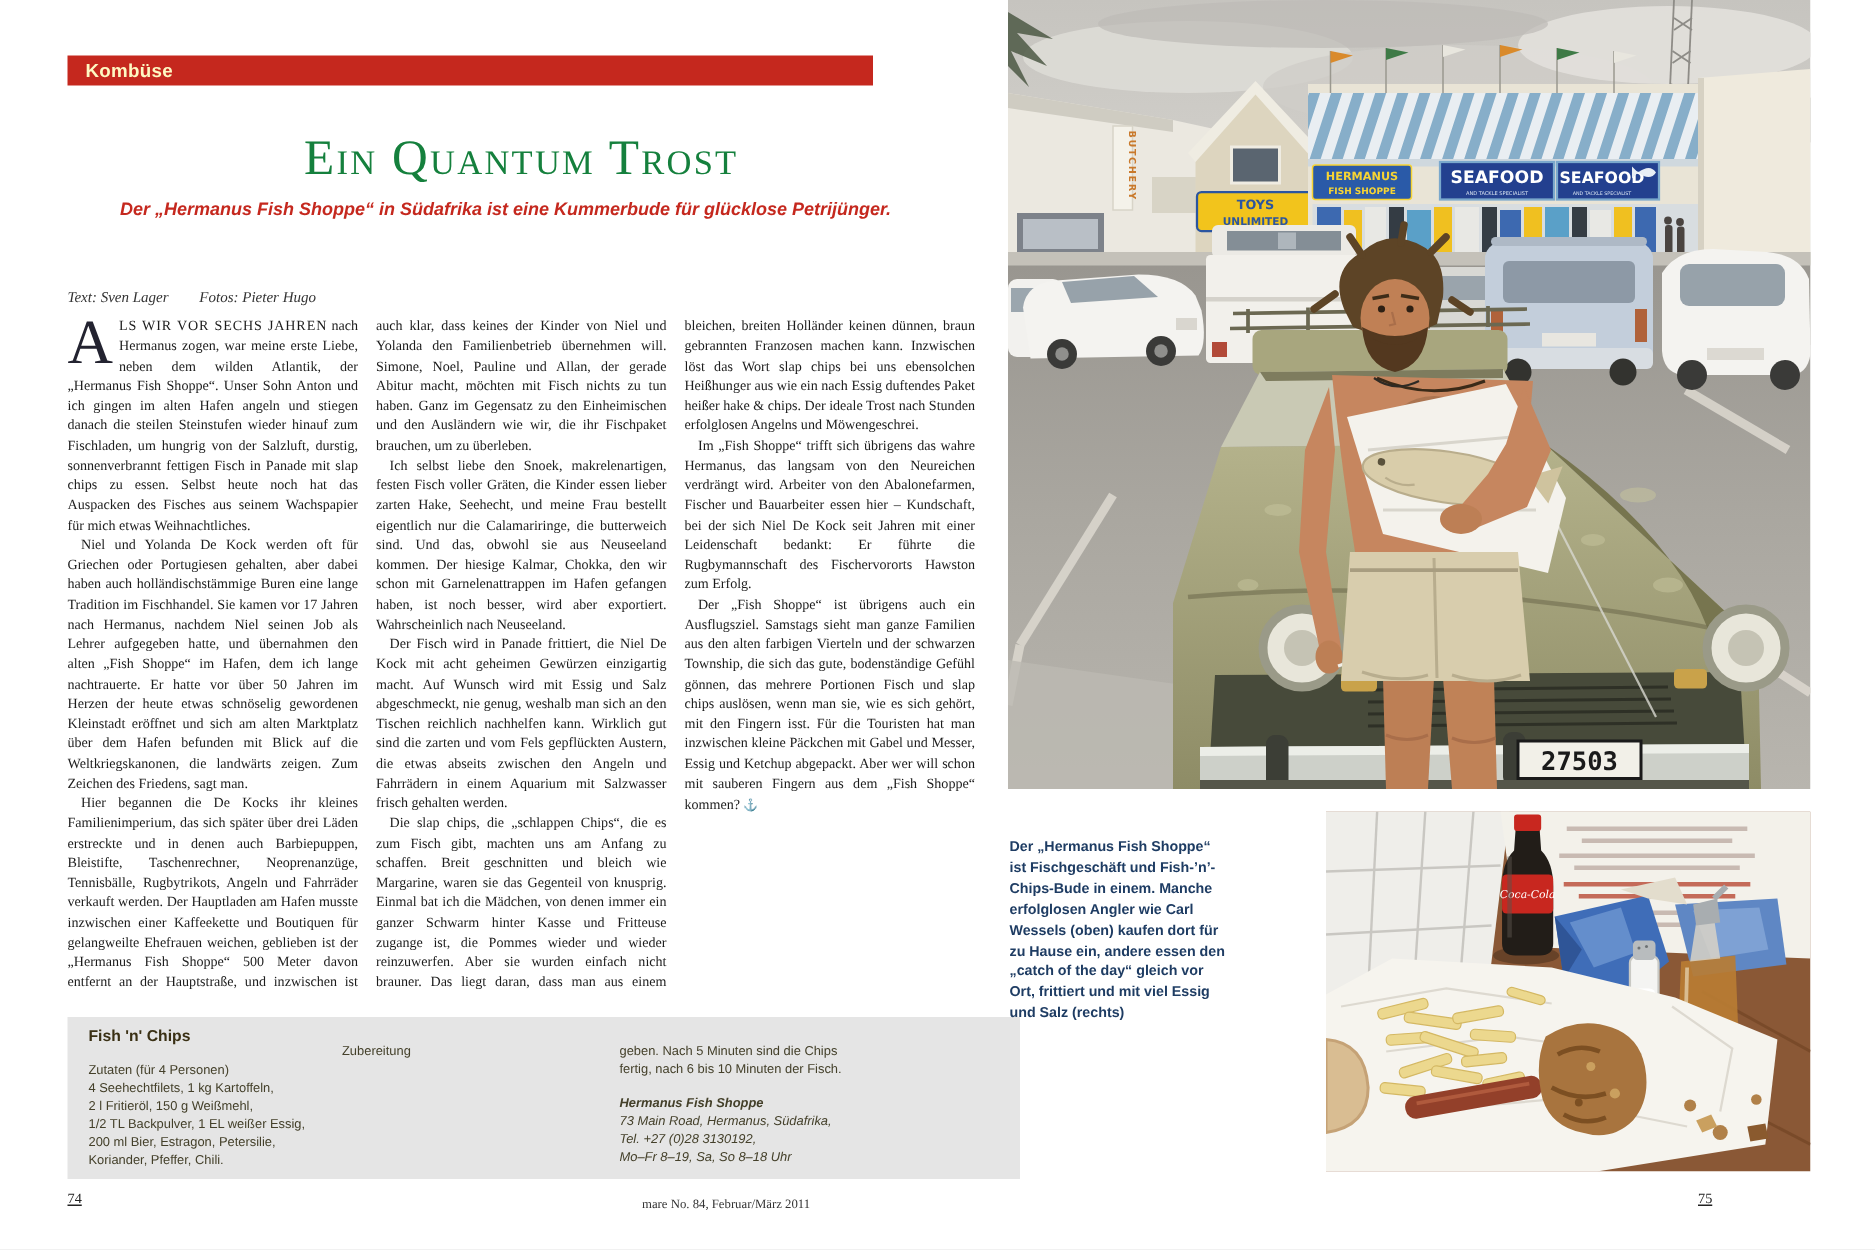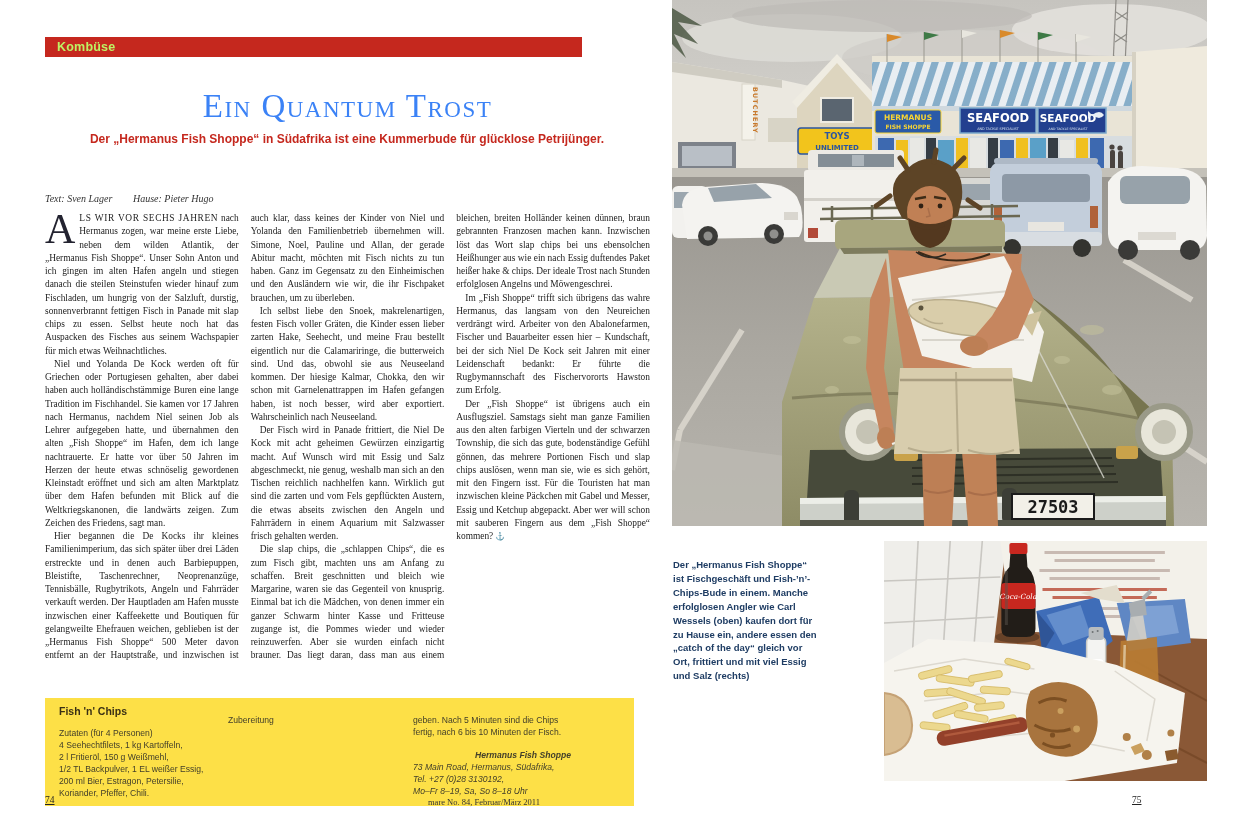--- a/index.html
+++ b/index.html
@@ -2,49 +2,49 @@
 <html lang="de"><head>
 <meta charset="utf-8">
 <style>
   html,body{margin:0;padding:0;background:#e8e8e8;}
   .spread{position:relative;width:1250px;height:833px;background:#ffffff;overflow:hidden;
           font-family:"Liberation Serif", serif;}
 
   
   .kicker-bar{position:absolute;left:45px;top:37px;width:537px;height:20px;background:#c5281e;}
   .kicker-bar span{display:block;padding:3px 0 0 12px;font-family:"Liberation Sans",sans-serif;
-                   font-weight:bold;font-size:12.5px;color:#bef264;letter-spacing:.2px;}
+                   font-weight:bold;font-size:12.5px;color:#fef9c3;letter-spacing:.2px;}
   .headline{position:absolute;left:45px;top:88px;width:605px;margin:0;text-align:center;
             font-family:"Liberation Serif",serif;font-variant:small-caps;font-weight:normal;
-            font-size:33px;letter-spacing:1.5px;color:#3b82f6;}
-  .subtitle{position:absolute;left:22px;top:131px;width:650px;text-align:center;
+            font-size:33px;letter-spacing:1.5px;color:#15803d;}
+  .subtitle{position:absolute;left:12px;top:131px;width:650px;text-align:center;
             font-family:"Liberation Sans",sans-serif;font-weight:bold;font-size:12px;
-            line-height:17px;color:#c5281e;}
+            line-height:17px;color:#c5281e;font-style:italic;}
   .byline{position:absolute;left:45px;top:193px;font-style:italic;font-size:10px;color:#333;}
   .byline span{margin-right:18px;}
 
   .columns{position:absolute;left:45px;top:212px;width:605px;height:452px;overflow:hidden;
            column-count:3;column-gap:12px;column-fill:auto;
            font-size:9.4px;line-height:13.25px;text-align:justify;color:#1c1c1c;
            hyphens:auto;-webkit-hyphens:auto;}
   .columns p{margin:0;}
   .columns p + p{text-indent:9px;}
   .dropcap{float:left;font-size:42px;line-height:33px;padding:1px 4px 0 0;color:#232330;}
   .opening{letter-spacing:.6px;margin-top:44px;}
   .endmark{color:#777;font-size:8px;letter-spacing:0;}
 
-  .recipe-box{position:absolute;left:45px;top:678px;width:589px;height:108px;background:#fde047;
-              font-family:"Liberation Sans",sans-serif;color:#44402a;font-size:8.6px;line-height:12px;margin-top:20px;}
+  .recipe-box{position:absolute;left:45px;top:678px;width:635px;height:108px;background:#e5e5e5;
+              font-family:"Liberation Sans",sans-serif;color:#44402a;font-size:8.6px;line-height:12px;}
   .r-title{position:absolute;left:14px;top:7px;font-weight:bold;font-size:10.5px;color:#3a3014;}
   .r-head{}
   .r-lines{white-space:pre-line;}
   .r-col1{position:absolute;left:14px;top:29px;width:160px;}
   .r-col2{position:absolute;left:183px;top:16px;width:180px;}
   .r-col3{position:absolute;left:368px;top:16px;width:158px;}
-  .r-addr-name{font-weight:bold;font-style:italic;margin-top:11px;text-align:right;}
+  .r-addr-name{font-weight:bold;font-style:italic;margin-top:11px;}
   .r-italic{font-style:italic;}
 
   .footer-num{position:absolute;top:795px;font-size:9.5px;color:#222;text-decoration:underline;}
   .footer-num.left{left:45px;}
   .footer-num.right{left:1132px;text-align:right;}
   .footer-issue{position:absolute;left:428px;top:797px;font-size:8.5px;color:#333;}
 
   
   .photo-main{position:absolute;left:672px;top:0;width:535px;height:526px;}
   .photo-food{position:absolute;left:884px;top:541px;width:323px;height:240px;}
@@ -60,21 +60,21 @@
   <div class="kicker-bar">
     <span>Kombüse</span>
   </div>
 
   <h1 class="headline">Ein Quantum Trost</h1>
   <div class="subtitle">
     <div>Der „Hermanus Fish Shoppe“ in Südafrika ist eine Kummerbude für glücklose Petrijünger.</div>
   </div>
   <div class="byline">
     <span>Text: Sven Lager</span>
-    <span>Hause: Pieter Hugo</span>
+    <span>Fotos: Pieter Hugo</span>
   </div>
 
   <div class="columns" lang="de">
     <p><span class="dropcap">A</span><span class="opening">LS WIR VOR SECHS JAHREN</span> <span>nach Hermanus zogen, war meine erste Liebe, neben dem wilden Atlantik, der „Hermanus Fish Shoppe“. Unser Sohn Anton und ich gingen im alten Hafen angeln und stiegen danach die steilen Steinstufen wieder hinauf zum Fischladen, um hungrig von der Salzluft, durstig, sonnenverbrannt fettigen Fisch in Panade mit slap chips zu essen. Selbst heute noch hat das Auspacken des Fisches aus seinem Wachspapier für mich etwas Weihnachtliches.</span></p>
     <p>Niel und Yolanda De Kock werden oft für Griechen oder Portugiesen gehalten, aber dabei haben auch holländischstämmige Buren eine lange Tradition im Fischhandel. Sie kamen vor 17 Jahren nach Hermanus, nachdem Niel seinen Job als Lehrer aufgegeben hatte, und übernahmen den alten „Fish Shoppe“ im Hafen, dem ich lange nachtrauerte. Er hatte vor über 50 Jahren im Herzen der heute etwas schnöselig gewordenen Kleinstadt eröffnet und sich am alten Marktplatz über dem Hafen befunden mit Blick auf die Weltkriegskanonen, die landwärts zeigen. Zum Zeichen des Friedens, sagt man.</p>
     <p>Hier begannen die De Kocks ihr kleines Familienimperium, das sich später über drei Läden erstreckte und in denen auch Barbiepuppen, Bleistifte, Taschenrechner, Neoprenanzüge, Tennisbälle, Rugbytrikots, Angeln und Fahrräder verkauft werden. Der Hauptladen am Hafen musste inzwischen einer Kaffeekette und Boutiquen für gelangweilte Ehefrauen weichen, geblieben ist der „Hermanus Fish Shoppe“ 500 Meter davon entfernt an der Hauptstraße, und inzwischen ist auch klar, dass keines der Kinder von Niel und Yolanda den Familienbetrieb übernehmen will. Simone, Noel, Pauline und Allan, der gerade Abitur macht, möchten mit Fisch nichts zu tun haben. Ganz im Gegensatz zu den Einheimischen und den Ausländern wie wir, die ihr Fischpaket brauchen, um zu überleben.</p>
     <p>Ich selbst liebe den Snoek, makrelenartigen, festen Fisch voller Gräten, die Kinder essen lieber zarten Hake, Seehecht, und meine Frau bestellt eigentlich nur die Calamariringe, die butterweich sind. Und das, obwohl sie aus Neuseeland kommen. Der hiesige Kalmar, Chokka, den wir schon mit Garnelenattrappen im Hafen gefangen haben, ist noch besser, wird aber exportiert. Wahrscheinlich nach Neuseeland.</p>
     <p>Der Fisch wird in Panade frittiert, die Niel De Kock mit acht geheimen Gewürzen einzigartig macht. Auf Wunsch wird mit Essig und Salz abgeschmeckt, nie genug, weshalb man sich an den Tischen reichlich nachhelfen kann. Wirklich gut sind die zarten und vom Fels gepflückten Austern, die etwas abseits zwischen den Angeln und Fahrrädern in einem Aquarium mit Salzwasser frisch gehalten werden.</p>
     <p>Die slap chips, die „schlappen Chips“, die es zum Fisch gibt, machten uns am Anfang zu schaffen. Breit geschnitten und bleich wie Margarine, waren sie das Gegenteil von knusprig. Einmal bat ich die Mädchen, von denen immer ein ganzer Schwarm hinter Kasse und Fritteuse zugange ist, die Pommes wieder und wieder reinzuwerfen. Aber sie wurden einfach nicht brauner. Das liegt daran, dass man aus einem bleichen, breiten Holländer keinen dünnen, braun gebrannten Franzosen machen kann. Inzwischen löst das Wort slap chips bei uns ebensolchen Heißhunger aus wie ein nach Essig duftendes Paket heißer hake &amp; chips. Der ideale Trost nach Stunden erfolglosen Angelns und Möwengeschrei.</p>
     <p>Im „Fish Shoppe“ trifft sich übrigens das wahre Hermanus, das langsam von den Neureichen verdrängt wird. Arbeiter von den Abalonefarmen, Fischer und Bauarbeiter essen hier – Kundschaft, bei der sich Niel De Kock seit Jahren mit einer Leidenschaft bedankt: Er führte die Rugbymannschaft des Fischervororts Hawston zum Erfolg.</p>

